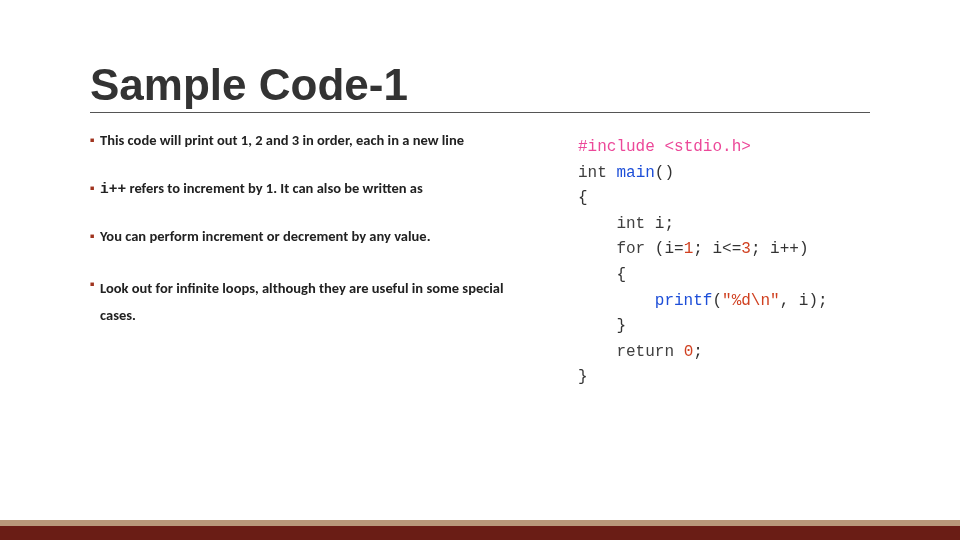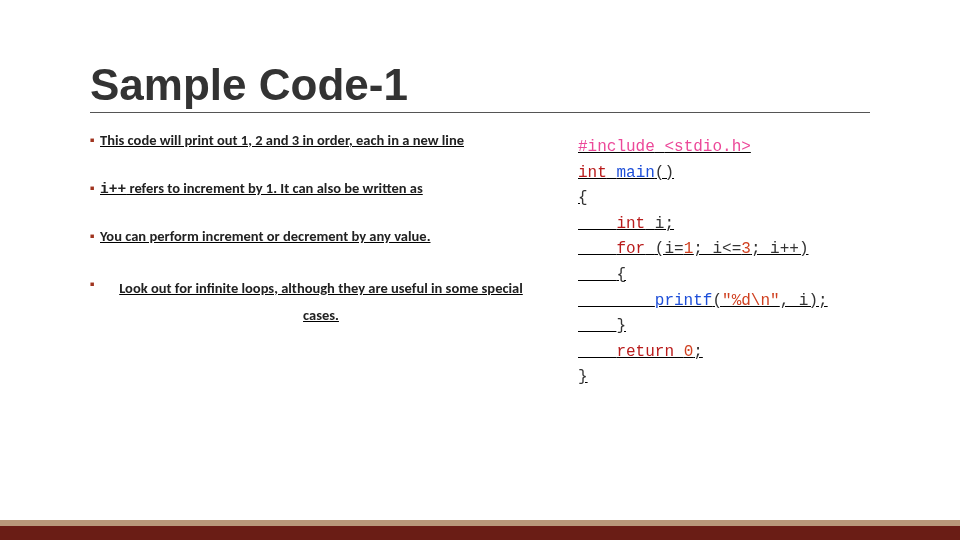--- a/index.html
+++ b/index.html
@@ -22,21 +22,20 @@
     font-weight: 700;
     color: #333;
     border-bottom: 1.5px solid #555;
     padding-bottom: 2px;
     margin-bottom: 18px;
     font-family: "Calibri Light", "Segoe UI Light", Arial, sans-serif;
   }
   .content-row {
     display: flex;
     gap: 28px;
-    text-decoration: underline;
   }
   .bullets {
     flex: 1;
     max-width: 460px;
   }
   .bullet {
     position: relative;
     padding-left: 10px;
     margin-bottom: 28px;
     font-size: 14.5px;
@@ -59,21 +58,21 @@
     width: 300px;
     background: #fff;
     font-family: Consolas, "Courier New", monospace;
     font-size: 16px;
     line-height: 1.6;
     color: #333;
     padding: 4px 8px;
     white-space: pre;
   }
   .kw-gray { color: #ec4899; }
-  .kw-blue { color: #b91c1c; }
+  .kw-blue { color: #404040; }
   .kw-teal { color: #1d4ed8; }
   .kw-str  { color: #d04020; }
   .kw-num  { color: #d04020; }
   .kw-dark { color: #333; }
   .footer-band {
     position: absolute;
     left: 0;
     right: 0;
     bottom: 0;
     height: 14px;
@@ -98,21 +97,21 @@
 
       <div class="bullet">
         <span class="mono">i++</span><span> refers to increment by 1. It can also be written as </span>
       </div>
 
       <div class="bullet">
         <span>You can perform increment or decrement by any value.</span>
       </div>
 
 
-      <div class="bullet" style="line-height:1.9;text-align:center;">
+      <div class="bullet" style="line-height:1.9;">
         <span>Look out for infinite loops, although they are useful in some special cases.</span>
       </div>
 
     </div>
 
     <div class="codebox"><span class="kw-gray">#include</span> <span class="kw-gray">&lt;stdio.h&gt;</span>
 <span class="kw-blue">int</span> <span class="kw-teal">main</span><span class="kw-dark">()</span>
 <span class="kw-dark">{</span>
     <span class="kw-blue">int</span> <span class="kw-dark">i;</span>
     <span class="kw-blue">for</span> <span class="kw-dark">(i=</span><span class="kw-num">1</span><span class="kw-dark">; i&lt;=</span><span class="kw-num">3</span><span class="kw-dark">; i++)</span>

